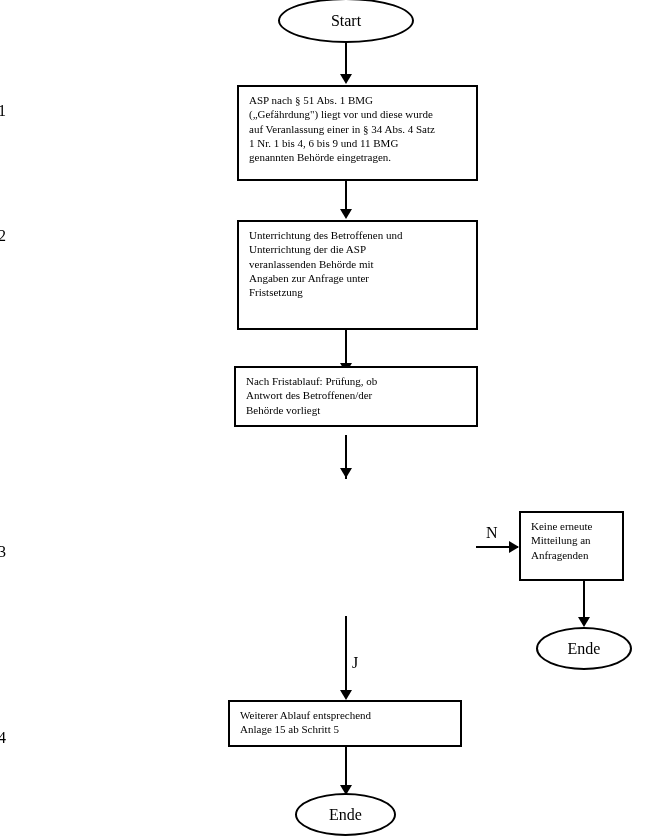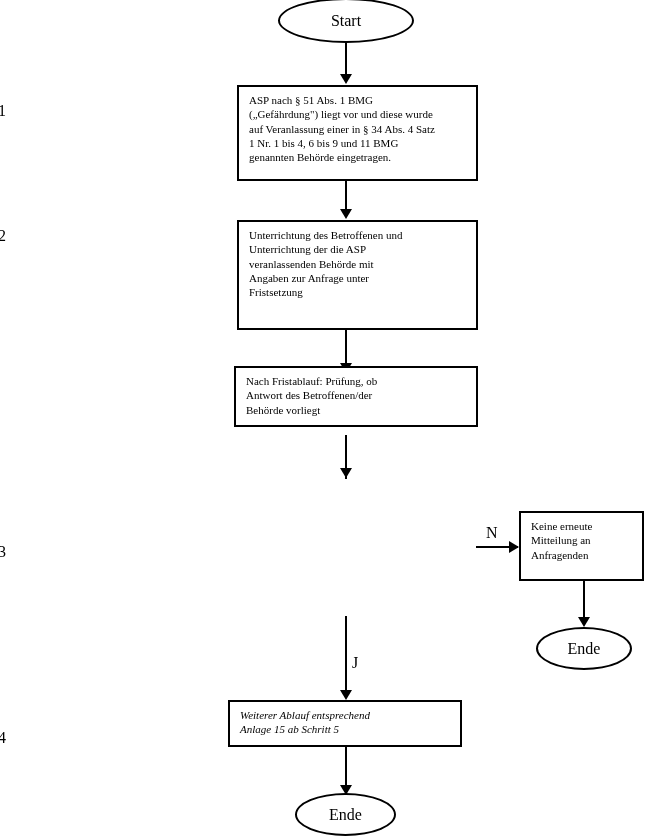--- a/index.html
+++ b/index.html
@@ -158,38 +158,38 @@
   </div>
 
   <div class="vline" style="left:345px; top:435px; height:44px;"></div>
   <div class="arrowhead-down" style="left:340px; top:468px;"></div>
 
 
   <div class="hline" style="left:476px; top:546px; width:42px;"></div>
   <div class="arrowhead-right" style="left:509px; top:541px;"></div>
   <div class="edge-label fs-lg" style="left:486px; top:525px;">N</div>
 
-  <div class="node box" style="left:519px; top:511px; width:125px; height:70px;">
+  <div class="node box" style="left:519px; top:511px; width:105px; height:70px;">
     <span class="txt fs-md">Keine erneute
 Mitteilung an
 Anfragenden</span>
   </div>
 
   <div class="vline" style="left:583px; top:581px; height:38px;"></div>
   <div class="arrowhead-down" style="left:578px; top:617px;"></div>
 
   <div class="node terminator fs-lg" style="left:536px; top:627px; width:96px; height:43px;">
     <span class="txt">Ende</span>
   </div>
 
   <div class="vline" style="left:345px; top:616px; height:76px;"></div>
   <div class="arrowhead-down" style="left:340px; top:690px;"></div>
   <div class="edge-label fs-lg" style="left:352px; top:655px;">J</div>
 
-  <div class="node box" style="left:228px; top:700px; width:234px; height:47px;font-style:italic;">
+  <div class="node box" style="left:228px; top:700px; width:234px; height:47px;">
     <span class="txt fs-md">Weiterer Ablauf entsprechend
 Anlage 15 ab Schritt 5</span>
   </div>
 
   <div class="vline" style="left:345px; top:747px; height:40px;"></div>
   <div class="arrowhead-down" style="left:340px; top:785px;"></div>
 
   <div class="node terminator fs-lg" style="left:295px; top:793px; width:101px; height:43px;">
     <span class="txt">Ende</span>
   </div>

